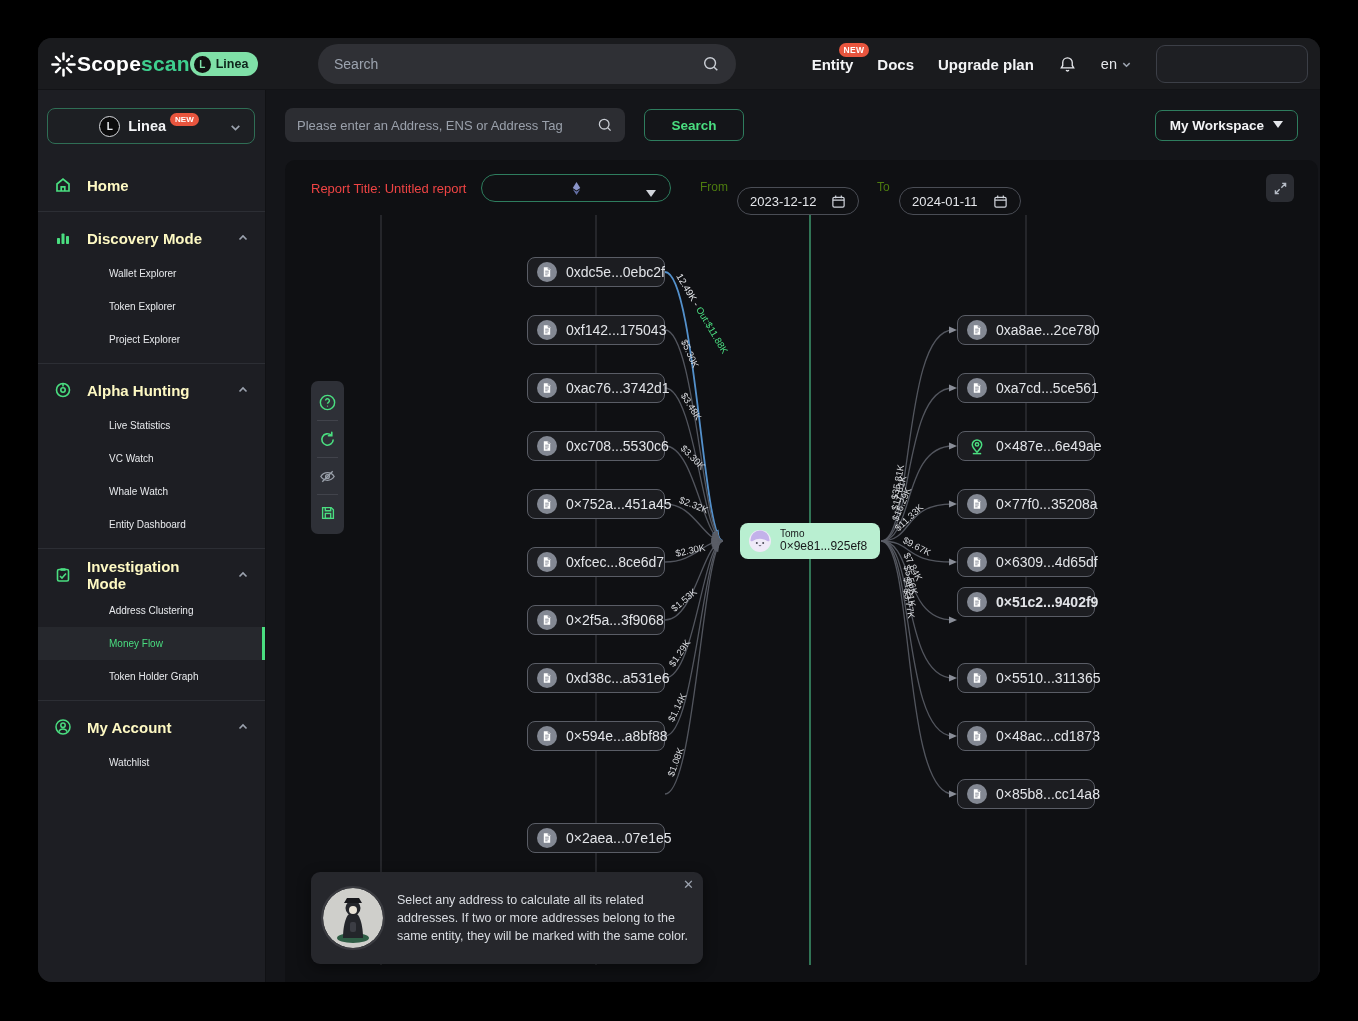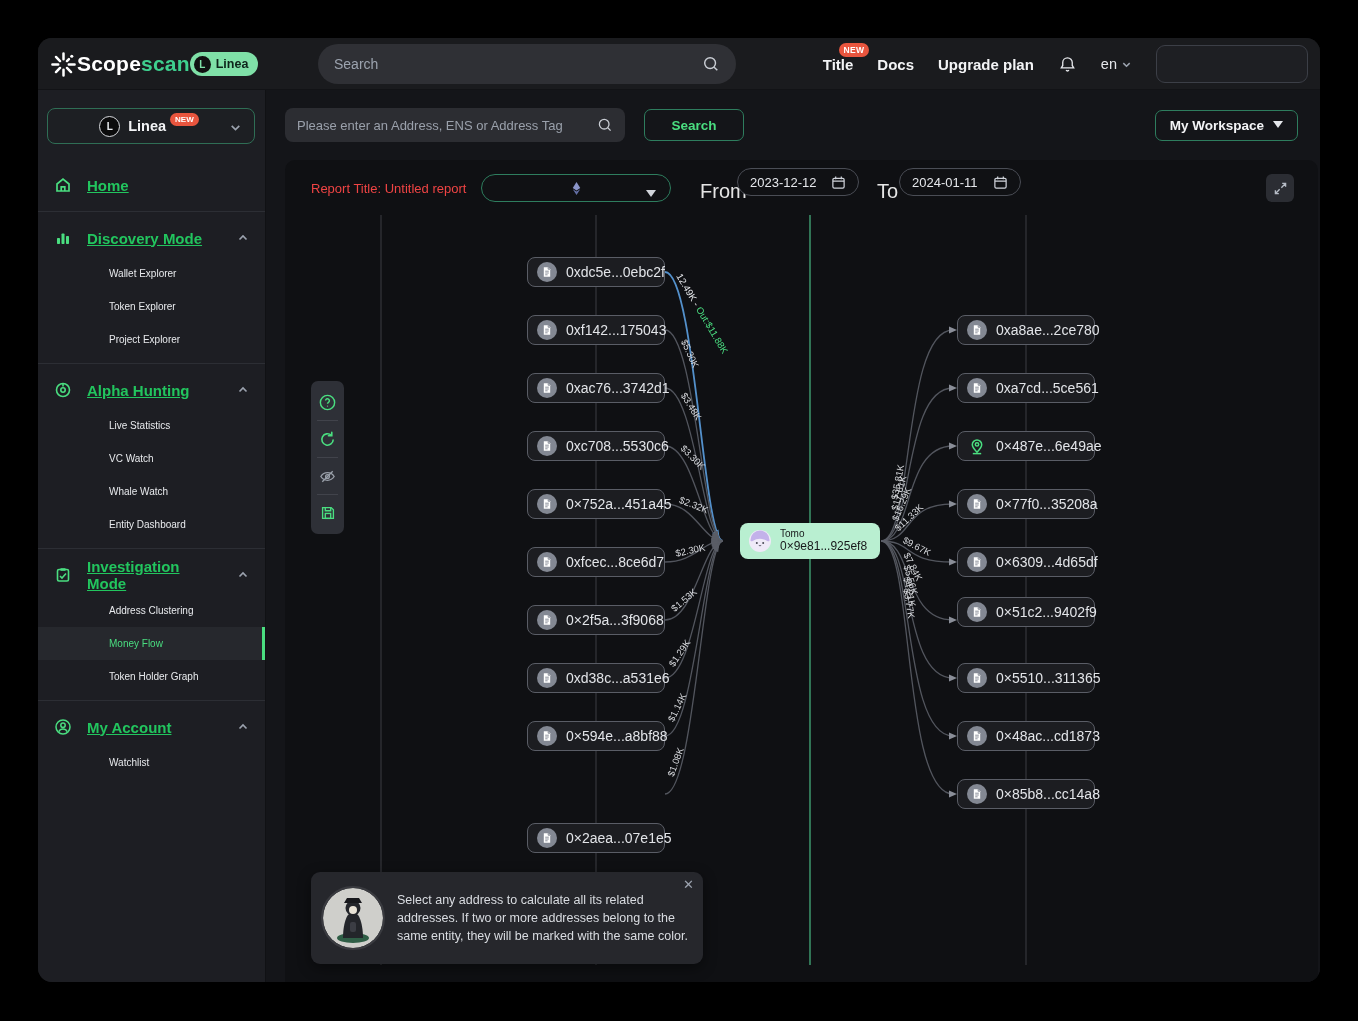--- a/index.html
+++ b/index.html
@@ -26,44 +26,44 @@
 
   
   .sidebar { position:absolute; top:52px; left:0; width:228px; bottom:0; background:#1d1e23; border-right:1px solid #101114; padding-top:18px; z-index:9; }
   .chain-select { margin:0 10px 22px 9px; height:36px; border:1px solid #2f6e55; border-radius:8px; background:#1d1f23; display:flex; align-items:center; justify-content:center; gap:8px; position:relative; cursor:pointer; }
   .chain-select .lcirc2 { width:21px; height:21px; border-radius:50%; background:#0b0b0c; border:1.5px solid #d8dade; color:#e8eaee; font-size:10px; font-weight:700; display:flex; align-items:center; justify-content:center; }
   .chain-select .cname { font-size:14.5px; font-weight:700; color:#f3f4f6; }
   .chain-select .cnew { background:#e8553e; color:#fff; font-size:8px; font-weight:700; padding:2px 5px; border-radius:7px; position:relative; top:-7px; left:-4px; }
   .chain-select .cchev { position:absolute; right:12px; top:11px; }
   .srow { display:flex; align-items:center; height:38px; padding:0 16px; gap:15px; cursor:pointer; }
   .srow .sicon { width:18px; height:18px; display:flex; }
-  .srow .slabel { font-size:15px; font-weight:700; color:#22c55e; flex:1;text-decoration:underline; }
+  .srow .slabel { font-size:15px; font-weight:700; color:#fef9c3; flex:1; }
   .srow .chev { display:flex; }
   .sub { height:33px; line-height:33px; padding-left:71px; font-size:10px; color:#e8eaed; cursor:pointer; }
   .sub.active { background:#26282d; color:#4ade80; border-right:3px solid #4ade80; }
   .sdiv { height:1px; background:#2c2e34; margin:7px 0; }
 
   
   .main { position:absolute; top:52px; left:228px; right:0; bottom:0; background:#141519; }
   .search-row { position:absolute; top:18px; left:19px; right:22px; height:34px; display:flex; align-items:center; }
   .addr-input { width:340px; height:34px; background:#2c2d32; border-radius:8px; display:flex; align-items:center; padding:0 12px; }
   .addr-input input { flex:1; background:transparent; border:none; outline:none; color:#e5e7eb; font-size:13px; font-family:inherit; }
   .addr-input input::placeholder { color:#9aa0ab; }
   .btn-search { margin-left:19px; width:100px; height:32px; border:1px solid #2e7d5e; border-radius:7px; background:transparent; color:#4ade80; font-size:13.5px; font-weight:700; cursor:pointer; font-family:inherit; }
   .btn-workspace { margin-left:auto; height:31px; border:1px solid #2e7d5e; border-radius:7px; background:transparent; color:#f3f4f6; font-size:13.5px; font-weight:700; padding:0 14px; display:flex; align-items:center; gap:9px; cursor:pointer; font-family:inherit; }
   .panel { position:absolute; left:19px; right:2px; top:70px; bottom:0; background:#0f1013; border-radius:10px 10px 0 0; overflow:hidden; }
 
   
   .report-bar { position:absolute; top:0; left:0; right:0; height:56px; z-index:5; display:flex; align-items:center; padding-left:26px; }
   .report-title { font-size:13px; color:#ef4444; }
   .token-select { position:absolute; left:196px; top:14px; width:190px; height:28px; border:1px solid #2e7d5e; border-radius:14px; background:#101114; display:flex; align-items:center; justify-content:center; cursor:pointer; }
   .token-select .tchev { position:absolute; right:14px; top:9px; }
-  .from-label, .to-label { position:absolute; top:20px; font-size:20px; color:#e5e5e5; }
+  .from-label, .to-label { position:absolute; top:20px; font-size:12px; color:#4d7c0f; }
   .from-label { left:415px; } .to-label { left:592px; }
-  .date-input { position:absolute; top:8px; width:122px; height:28px; border:1px solid #4a4d55; border-radius:14px; background:#101114; display:flex; align-items:center; justify-content:space-between; padding:0 12px; color:#e5e7eb; font-size:13px; cursor:pointer; }
+  .date-input { position:absolute; top:27px; width:122px; height:28px; border:1px solid #4a4d55; border-radius:14px; background:#101114; display:flex; align-items:center; justify-content:space-between; padding:0 12px; color:#e5e7eb; font-size:13px; cursor:pointer; }
   .date-from { left:452px; } .date-to { left:614px; }
   .fullscreen-btn { position:absolute; right:24px; top:14px; width:28px; height:28px; background:#2b2d33; border-radius:6px; display:flex; align-items:center; justify-content:center; cursor:pointer; z-index:6; }
 
   
   .gtoolbar { position:absolute; left:26px; top:221px; width:33px; background:#2e3037; border-radius:7px; z-index:6; padding:4px 0; }
   .gtool { width:33px; height:34px; display:flex; align-items:center; justify-content:center; cursor:pointer; }
   .gtdiv { height:1px; background:#41434b; margin:1px 6px; }
 
   
   .gcanvas { position:absolute; inset:0; z-index:1; }
@@ -106,21 +106,21 @@
         <span style="display:flex">
           <svg width="18" height="18" viewBox="0 0 20 20" fill="none" stroke="#c9cdd4" stroke-width="1.6">
               <circle cx="9" cy="9" r="6"></circle>
               <path d="M13.5 13.5L17 17"></path>
             </svg>
         </span>
       </div>
 
       <div class="nav-right">
         <span class="nav-link">
-          <span>Title</span>
+          <span>Entity</span>
           <span class="new-badge">NEW</span>
         </span>
         <span class="nav-link">Docs</span>
         <span class="nav-link">Upgrade plan</span>
         <span style="display:flex">
           <svg width="19" height="19" viewBox="0 0 20 20" fill="none" stroke="#e5e7eb" stroke-width="1.4">
               <path d="M10 3a5 5 0 00-5 5v3l-1.5 2.5h13L15 11V8a5 5 0 00-5-5z"></path>
               <path d="M8.5 16a1.8 1.8 0 003 0"></path>
             </svg>
         </span>
@@ -551,21 +551,21 @@
               <span class="nic">
                 <svg width="20" height="20" viewBox="0 0 20 20">
                   <circle cx="10" cy="10" r="10" fill="#838893"></circle>
                   <path d="M6.8 5.2h4.4l2 2v7.6H6.8z" fill="#fff"></path>
                   <path d="M11.2 5.2v2h2" fill="none" stroke="#838893" stroke-width="1"></path>
                   <path d="M8.2 9.2h3.6M8.2 11h3.6M8.2 12.8h2.4" stroke="#838893" stroke-width="0.9"></path>
                 </svg>
               </span>
               <span>0×6309...4d65df</span>
             </div>
-            <div class="gnode" style="left: 672px; top: 437px;">
+            <div class="gnode" style="left: 672px; top: 427px; font-weight: bold;">
               <span class="nic">
                 <svg width="20" height="20" viewBox="0 0 20 20">
                   <circle cx="10" cy="10" r="10" fill="#838893"></circle>
                   <path d="M6.8 5.2h4.4l2 2v7.6H6.8z" fill="#fff"></path>
                   <path d="M11.2 5.2v2h2" fill="none" stroke="#838893" stroke-width="1"></path>
                   <path d="M8.2 9.2h3.6M8.2 11h3.6M8.2 12.8h2.4" stroke="#838893" stroke-width="0.9"></path>
                 </svg>
               </span>
               <span>0×51c2...9402f9</span>
             </div>

